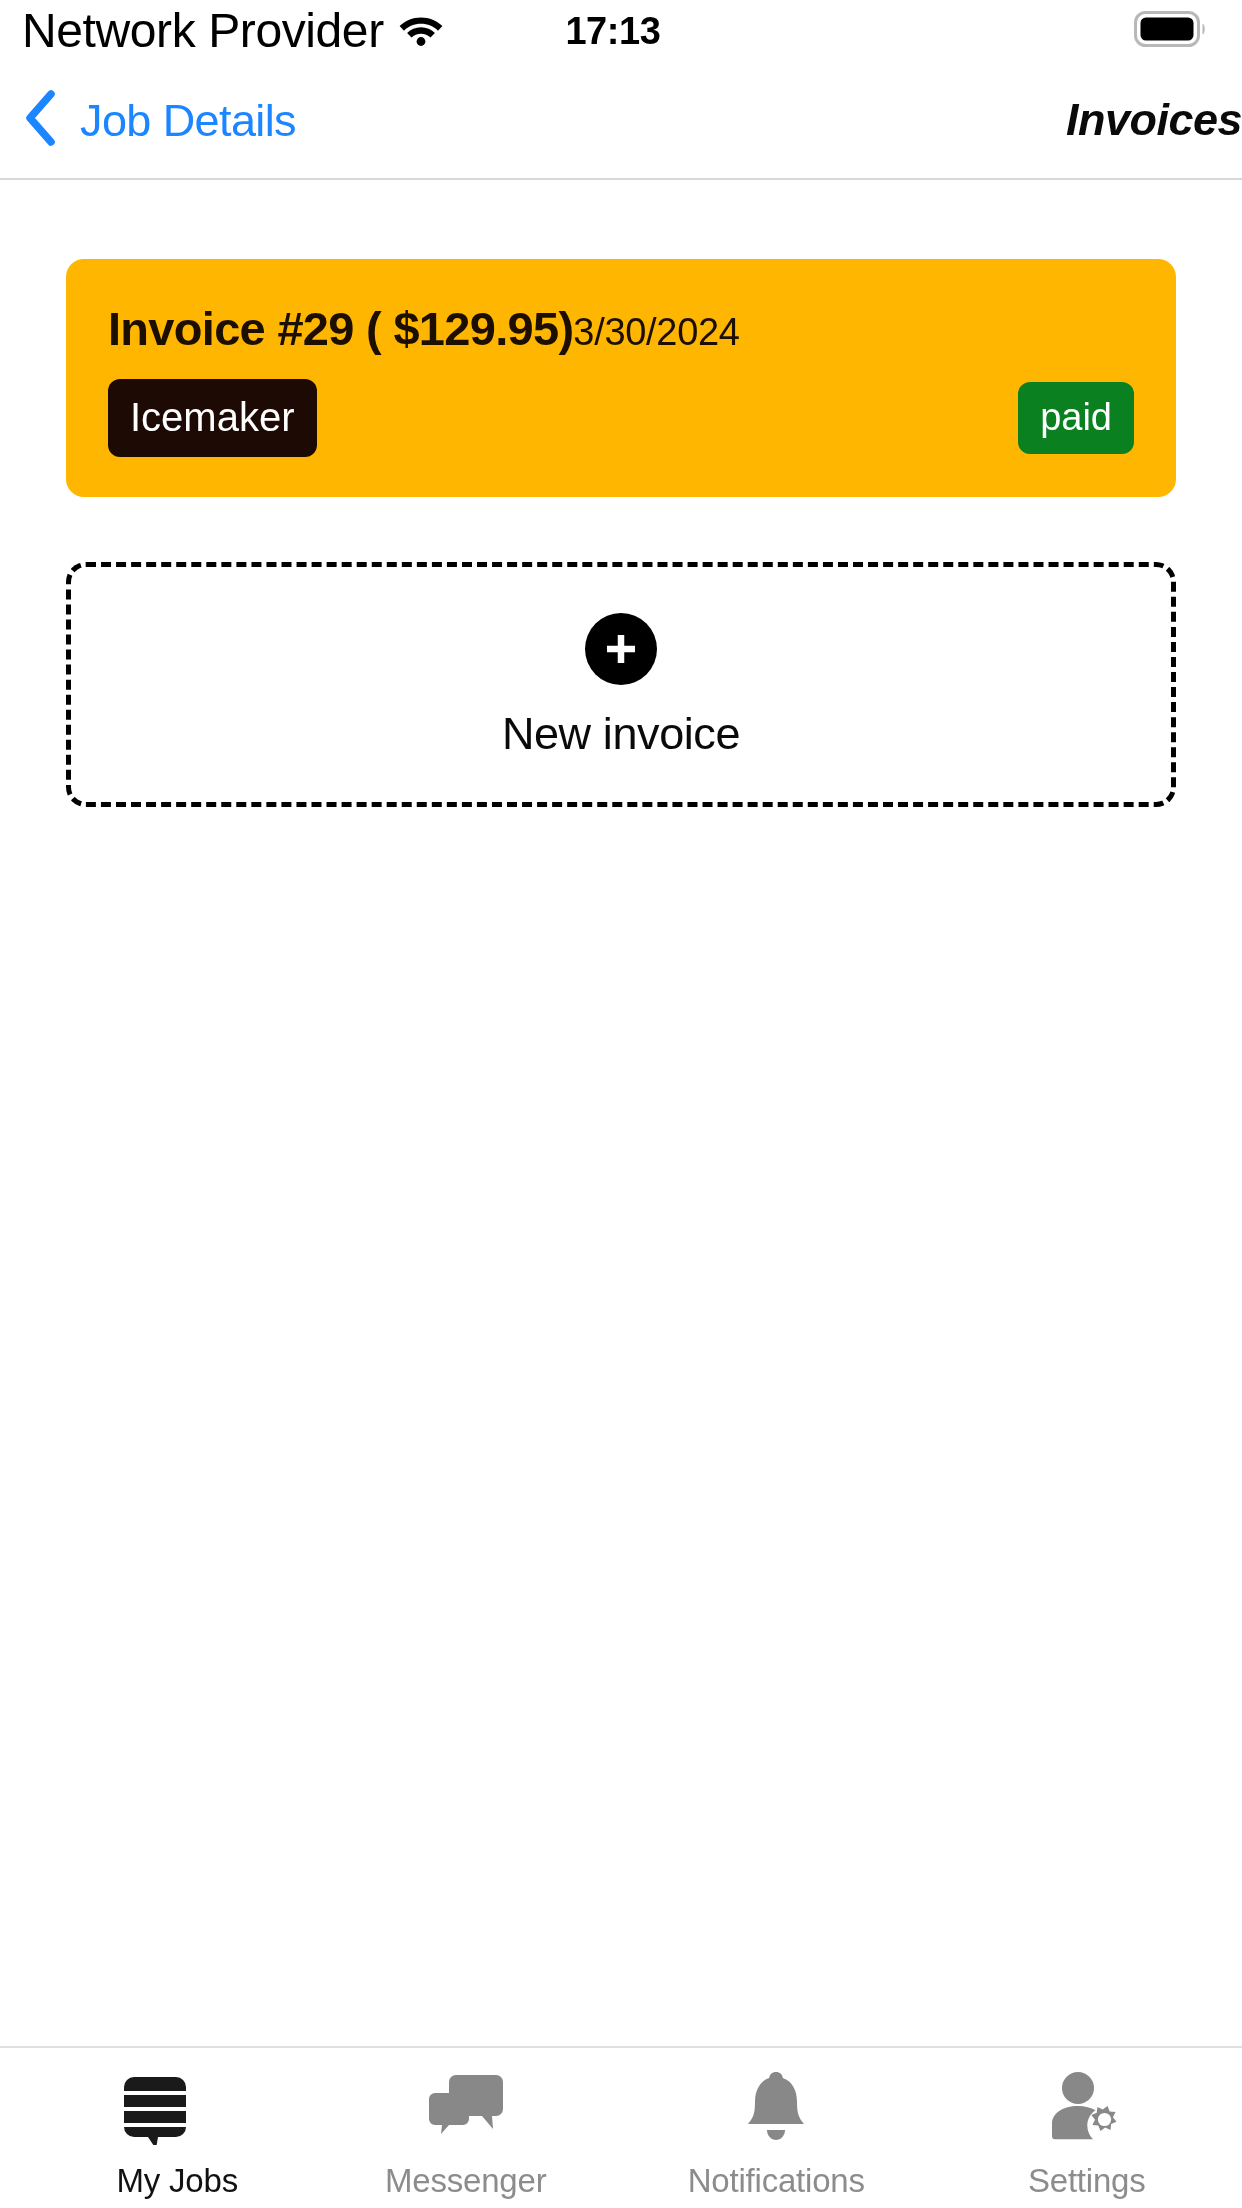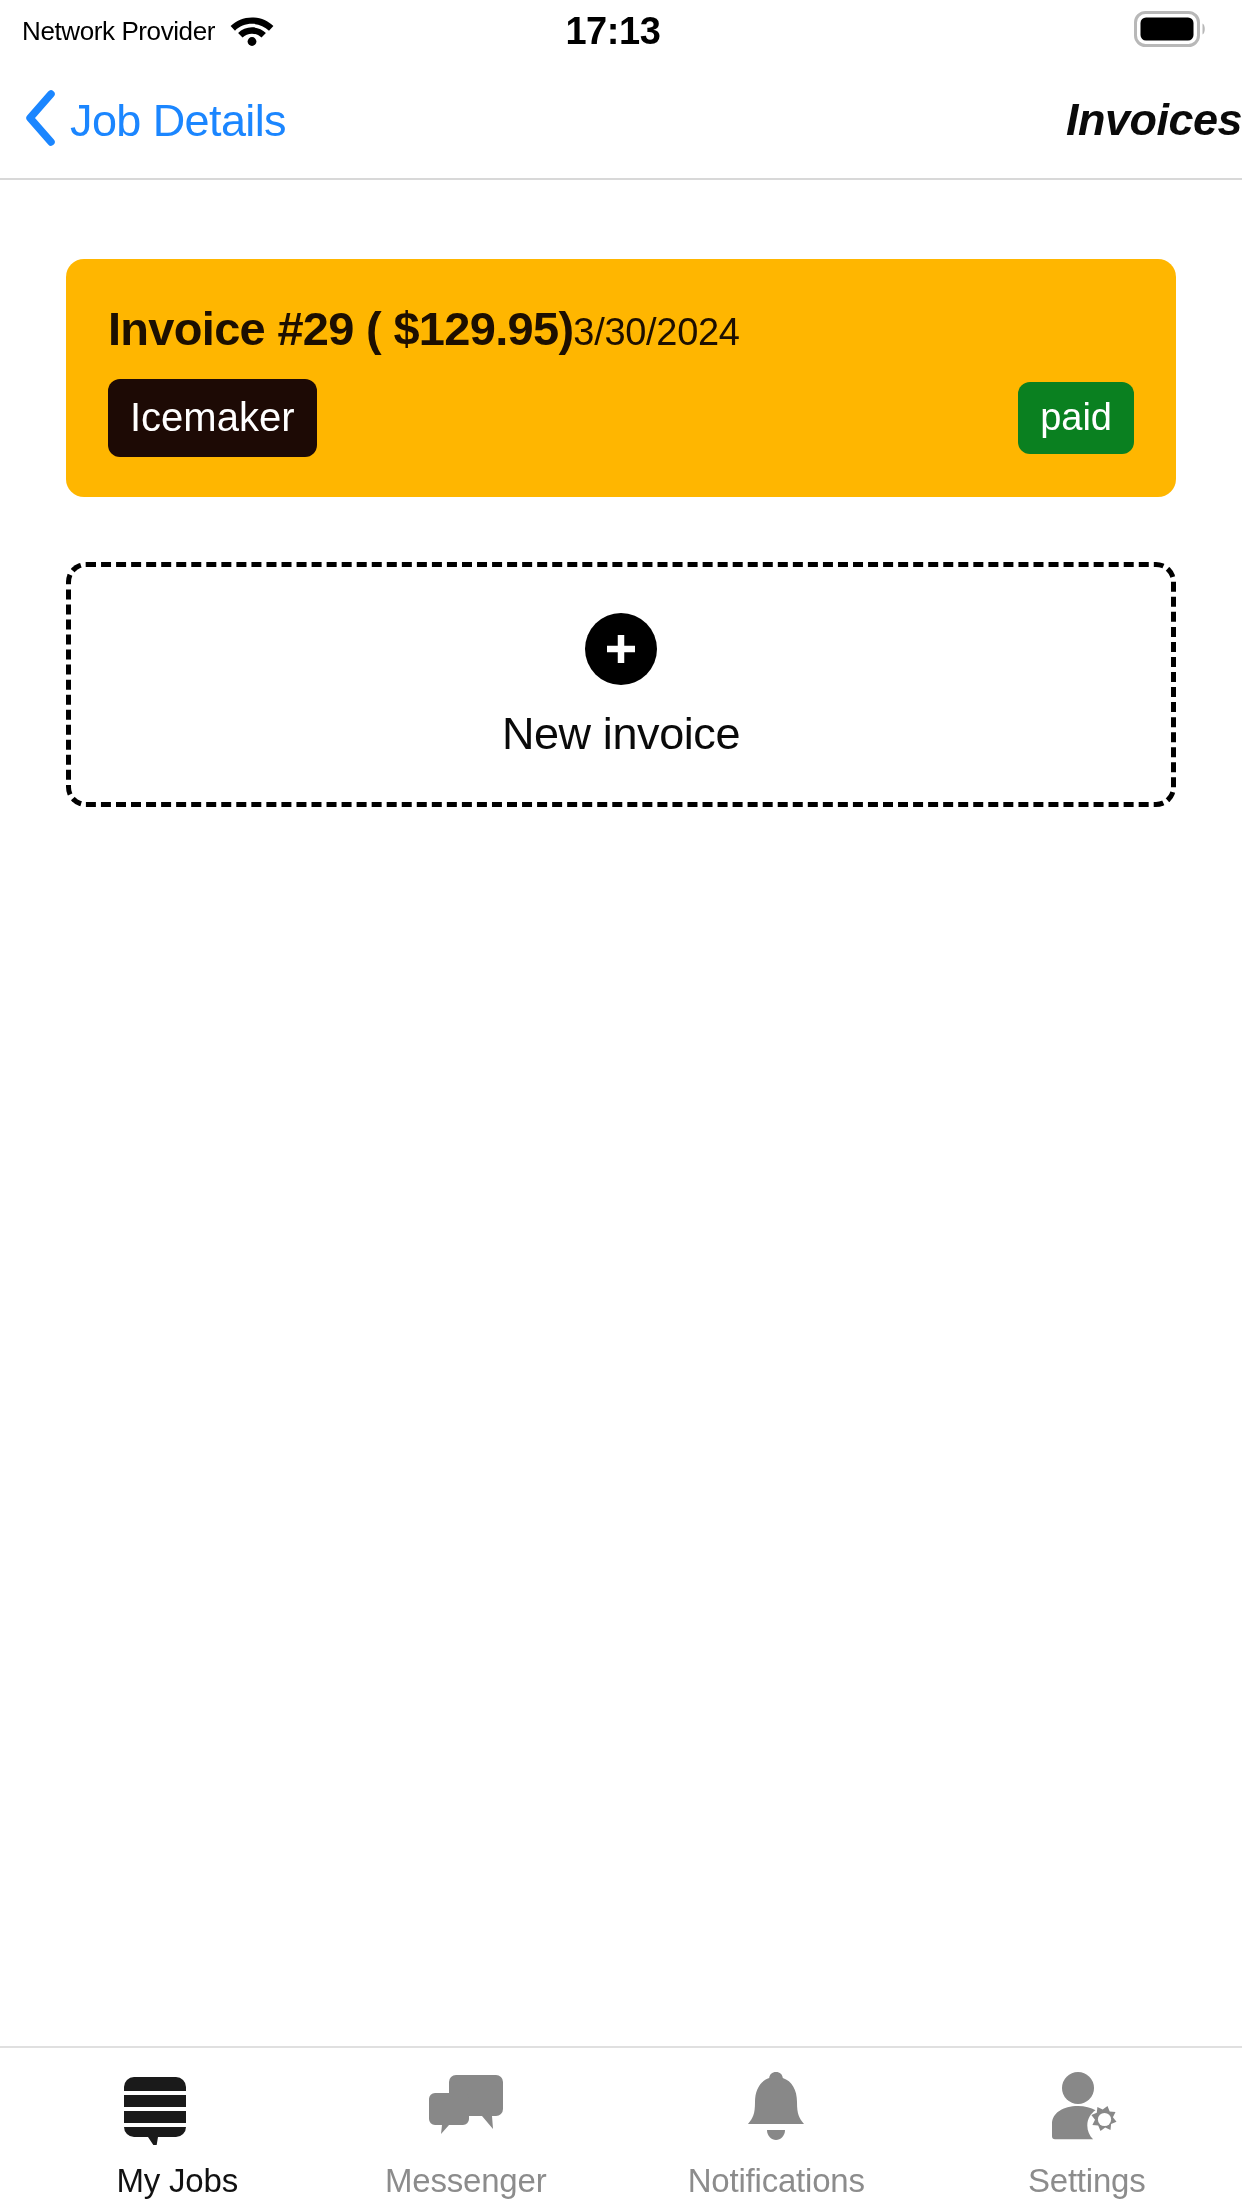--- a/index.html
+++ b/index.html
@@ -30,21 +30,21 @@
     display: flex;
     align-items: center;
     padding: 0 34px 0 22px;
   }
   .status-left {
     display: flex;
     align-items: center;
     gap: 14px;
   }
   .carrier-name {
-    font-size: 26px;
+    font-size: 48px;
     color: #000000;
     letter-spacing: -0.4px;
     line-height: 1;
   }
   .wifi-icon { display: block; }
   .status-time {
     position: absolute;
     left: 0; right: 16px;
     text-align: center;
     font-size: 38px;
@@ -66,21 +66,21 @@
     flex: 0 0 118px;
     height: 118px;
     border-bottom: 2px solid #d8d8d8;
     display: flex;
     align-items: center;
     padding: 0 24px;
   }
   .nav-back {
     display: flex;
     align-items: center;
-    gap: 14px;
+    gap: 24px;
     cursor: pointer;
     z-index: 2;
   }
   .back-chevron { display: block; }
   .nav-back-label {
     font-size: 45px;
     color: #1b86ff;
     letter-spacing: -0.6px;
     line-height: 1;
   }

